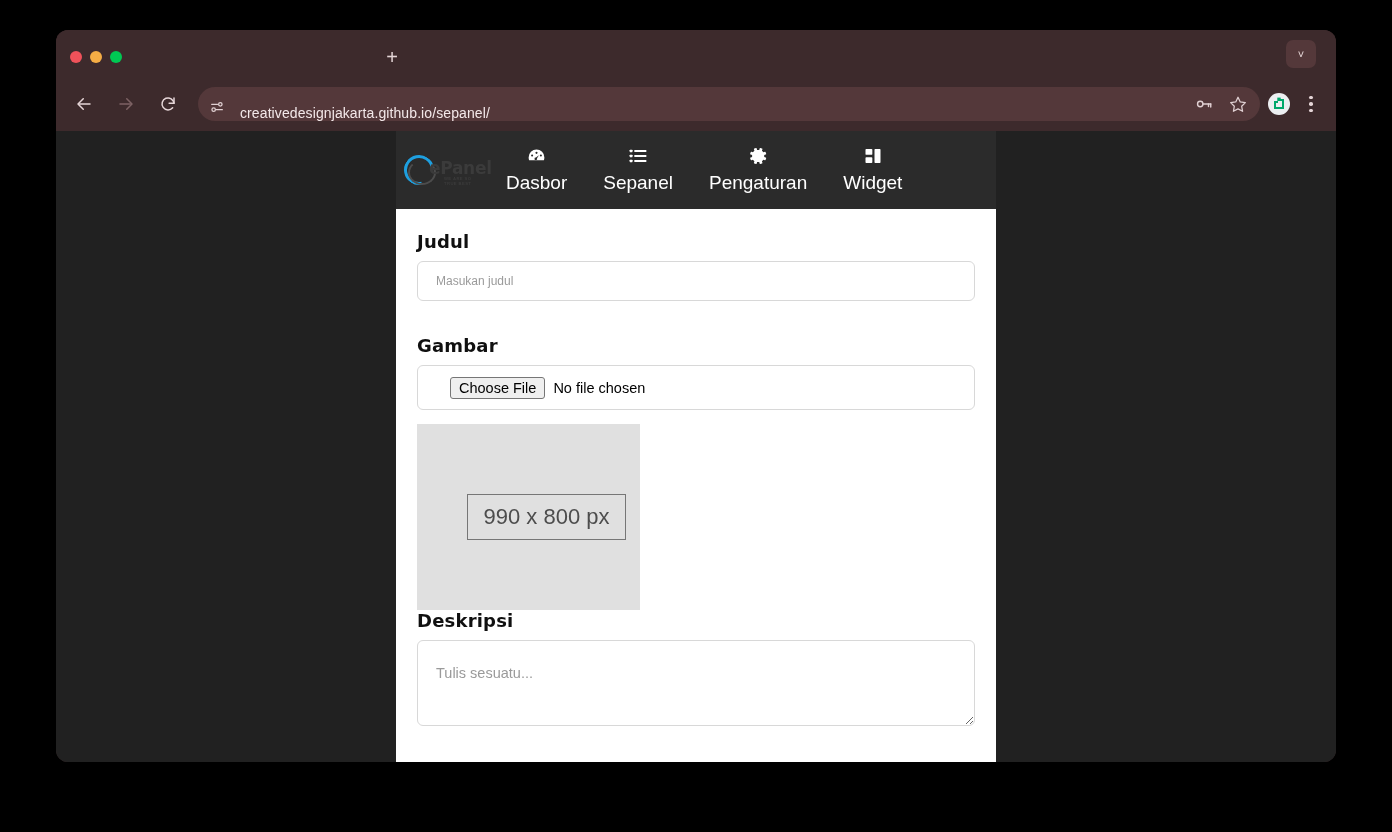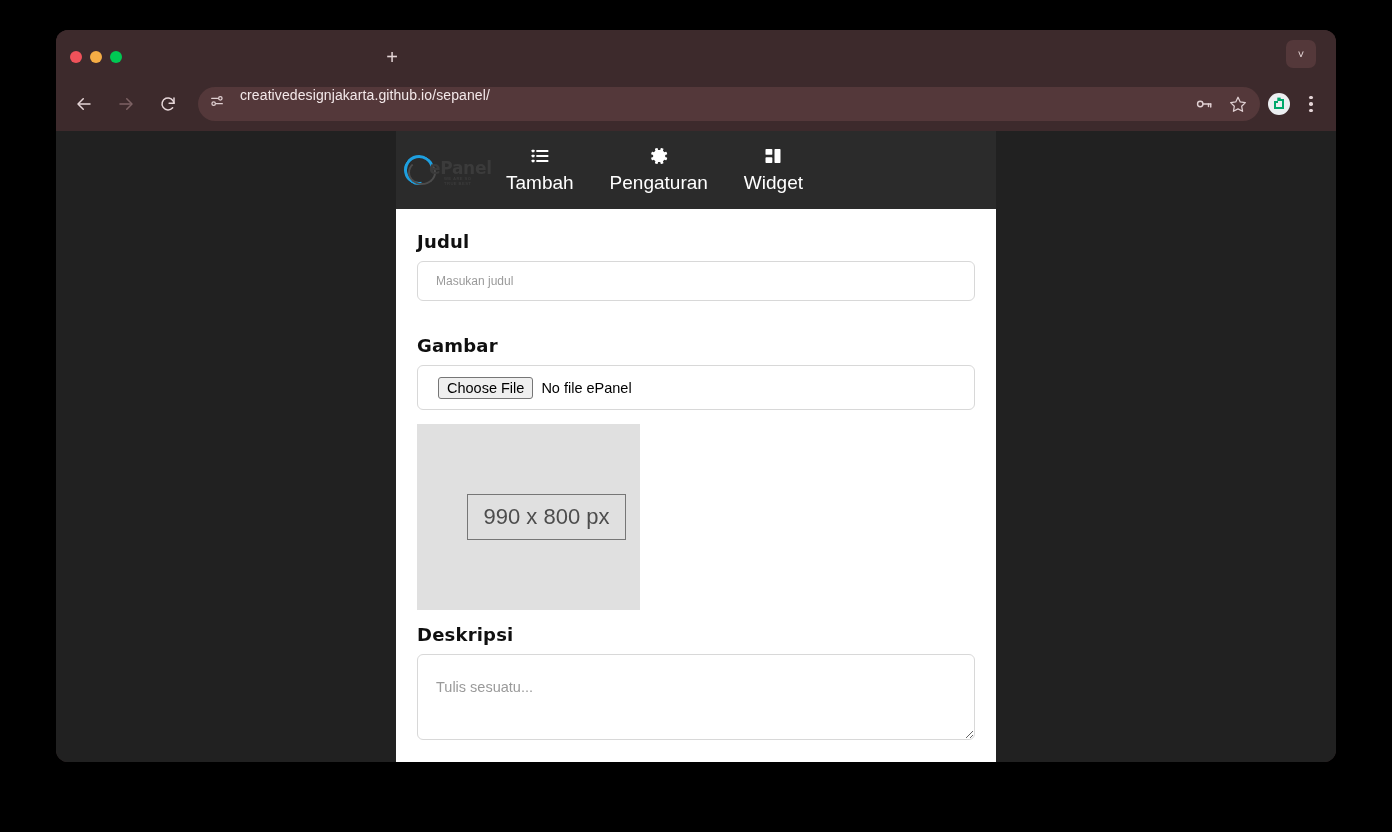--- a/index.html
+++ b/index.html
@@ -103,21 +103,21 @@
   .nav-btn:first-child { margin-left: 12px; }
   .nav-btn.disabled { color: #7d6264; }
   .nav-btn svg { display: block; }
 
   #omnibox {
     flex: 1;
     height: 34px;
     margin-left: 14px; margin-right: 6px;
     background: #54383a;
     border-radius: 17px;
-    display: flex; align-items: flex-start;
+    display: flex; align-items: flex-end;
     position: relative;
   }
   #site-info-icon {
     width: 28px; height: 28px; margin-left: 5px;
     display: flex; align-items: center; justify-content: center;
     border-radius: 50%;
     cursor: pointer;
   }
   #url-text {
     margin-left: 9px;
@@ -249,21 +249,21 @@
   }
   .text-input::placeholder { color: #9a9a9a; }
 
   #gambar-label { margin-top: 34px; }
   #file-row {
     width: 100%;
     height: 45px;
     border: 1px solid #d8d8d8;
     border-radius: 6px;
     display: flex; align-items: center;
-    padding-left: 20px;
+    padding-left: 32px;
     background: #fff;
   }
   #choose-file-btn {
     background: #efefef;
     border: 1px solid #767676;
     border-radius: 3px;
     padding: 2px 8px;
     font-size: 14.5px;
     color: #000;
     cursor: pointer;
@@ -284,21 +284,21 @@
   }
   #image-preview-box {
     border: 1px solid #767676;
     padding: 9px 16px;
     font-size: 22px;
     color: #4d4d4d;
     background: transparent;
     font-family: "Liberation Sans", sans-serif;
   }
 
-  #deskripsi-label { margin-top: 14px; }
+  #deskripsi-label { }
   #desc-textarea {
     width: 100%;
     height: 86px;
     border: 1px solid #d8d8d8;
     border-radius: 6px;
     padding: 24px 18px;
     font-size: 14.5px;
     font-family: Liberation Sans, sans-serif;
     color: #111;
     background: #fff;
@@ -392,34 +392,42 @@
       <div id="site-nav">
         <div id="site-logo">
           <div class="logo-mark">
             <span class="logo-ring"></span>
             <span class="logo-ring2"></span>
             <span class="logo-word">ePanel</span>
             <span class="logo-tag">WE ARE SO TRUE BEST</span>
           </div>
         </div>
 
+        <div class="nav-item">
+          <span class="nav-ico">
+            <svg width="21" height="21" viewBox="0 0 24 24" fill="#fff">
+                <path d="M12 4a9 9 0 0 0-9 9 9 9 0 0 0 .6 3.2h16.8A9 9 0 0 0 21 13a9 9 0 0 0-9-9zm-5 5.6a1.2 1.2 0 1 1 0 2.4 1.2 1.2 0 0 1 0-2.4zm10 0a1.2 1.2 0 1 1 0 2.4 1.2 1.2 0 0 1 0-2.4zM12 6.6a1.2 1.2 0 1 1 0 2.4 1.2 1.2 0 0 1 0-2.4zm2.8 4.1l-2.2 3.3a1.5 1.5 0 1 1-1.3-.9z"></path>
+              </svg>
+          </span>
+          <span class="nav-label">Dasbor</span>
+        </div>
 
 
         <div class="nav-item">
           <span class="nav-ico">
             <svg width="20" height="20" viewBox="0 0 24 24" fill="#fff">
                 <rect x="2" y="4.5" width="3.4" height="3" rx=".5"></rect>
                 <rect x="2" y="10.5" width="3.4" height="3" rx=".5"></rect>
                 <rect x="2" y="16.5" width="3.4" height="3" rx=".5"></rect>
                 <rect x="7.6" y="4.8" width="14.4" height="2.4"></rect>
                 <rect x="7.6" y="10.8" width="14.4" height="2.4"></rect>
                 <rect x="7.6" y="16.8" width="14.4" height="2.4"></rect>
               </svg>
           </span>
-          <span class="nav-label">Tambah</span>
+          <span class="nav-label">Sepanel</span>
         </div>
 
         <div class="nav-item">
           <span class="nav-ico">
             <svg width="20" height="20" viewBox="0 0 24 24" fill="#fff">
                 <path d="M12 8.3a3.7 3.7 0 1 0 0 7.4 3.7 3.7 0 0 0 0-7.4zm9.3 5.4l-1.9-.4a7.6 7.6 0 0 0 0-2.6l1.9-.4a.7.7 0 0 0 .5-.9l-.6-2a.7.7 0 0 0-.9-.5l-1.8.6a7.6 7.6 0 0 0-1.8-1.8l.6-1.8a.7.7 0 0 0-.5-.9l-2-.6a.7.7 0 0 0-.9.5l-.4 1.9a7.6 7.6 0 0 0-2.6 0l-.4-1.9a.7.7 0 0 0-.9-.5l-2 .6a.7.7 0 0 0-.5.9l.6 1.8a7.6 7.6 0 0 0-1.8 1.8l-1.8-.6a.7.7 0 0 0-.9.5l-.6 2a.7.7 0 0 0 .5.9l1.9.4a7.6 7.6 0 0 0 0 2.6l-1.9.4a.7.7 0 0 0-.5.9l.6 2a.7.7 0 0 0 .9.5l1.8-.6a7.6 7.6 0 0 0 1.8 1.8l-.6 1.8a.7.7 0 0 0 .5.9l2 .6a.7.7 0 0 0 .9-.5l.4-1.9a7.6 7.6 0 0 0 2.6 0l.4 1.9a.7.7 0 0 0 .9.5l2-.6a.7.7 0 0 0 .5-.9l-.6-1.8a7.6 7.6 0 0 0 1.8-1.8l1.8.6a.7.7 0 0 0 .9-.5l.6-2a.7.7 0 0 0-.5-.9z"></path>
               </svg>
           </span>
           <span class="nav-label">Pengaturan</span>
         </div>
@@ -436,21 +444,21 @@
         </div>
       </div>
 
       <div id="page-body">
         <div class="field-label">Judul</div>
         <input class="text-input" id="judul-input" type="text" placeholder="Masukan judul" style="">
 
         <div class="field-label" id="gambar-label">Gambar</div>
         <div id="file-row">
           <button id="choose-file-btn">Choose File</button>
-          <span id="no-file-text">No file ePanel</span>
+          <span id="no-file-text">No file chosen</span>
         </div>
 
         <div id="image-preview">
           <div id="image-preview-box">990 x 800 px</div>
         </div>
 
         <div class="field-label" id="deskripsi-label">Deskripsi</div>
         <textarea id="desc-textarea" placeholder="Tulis sesuatu..." style=""></textarea>
 
         

